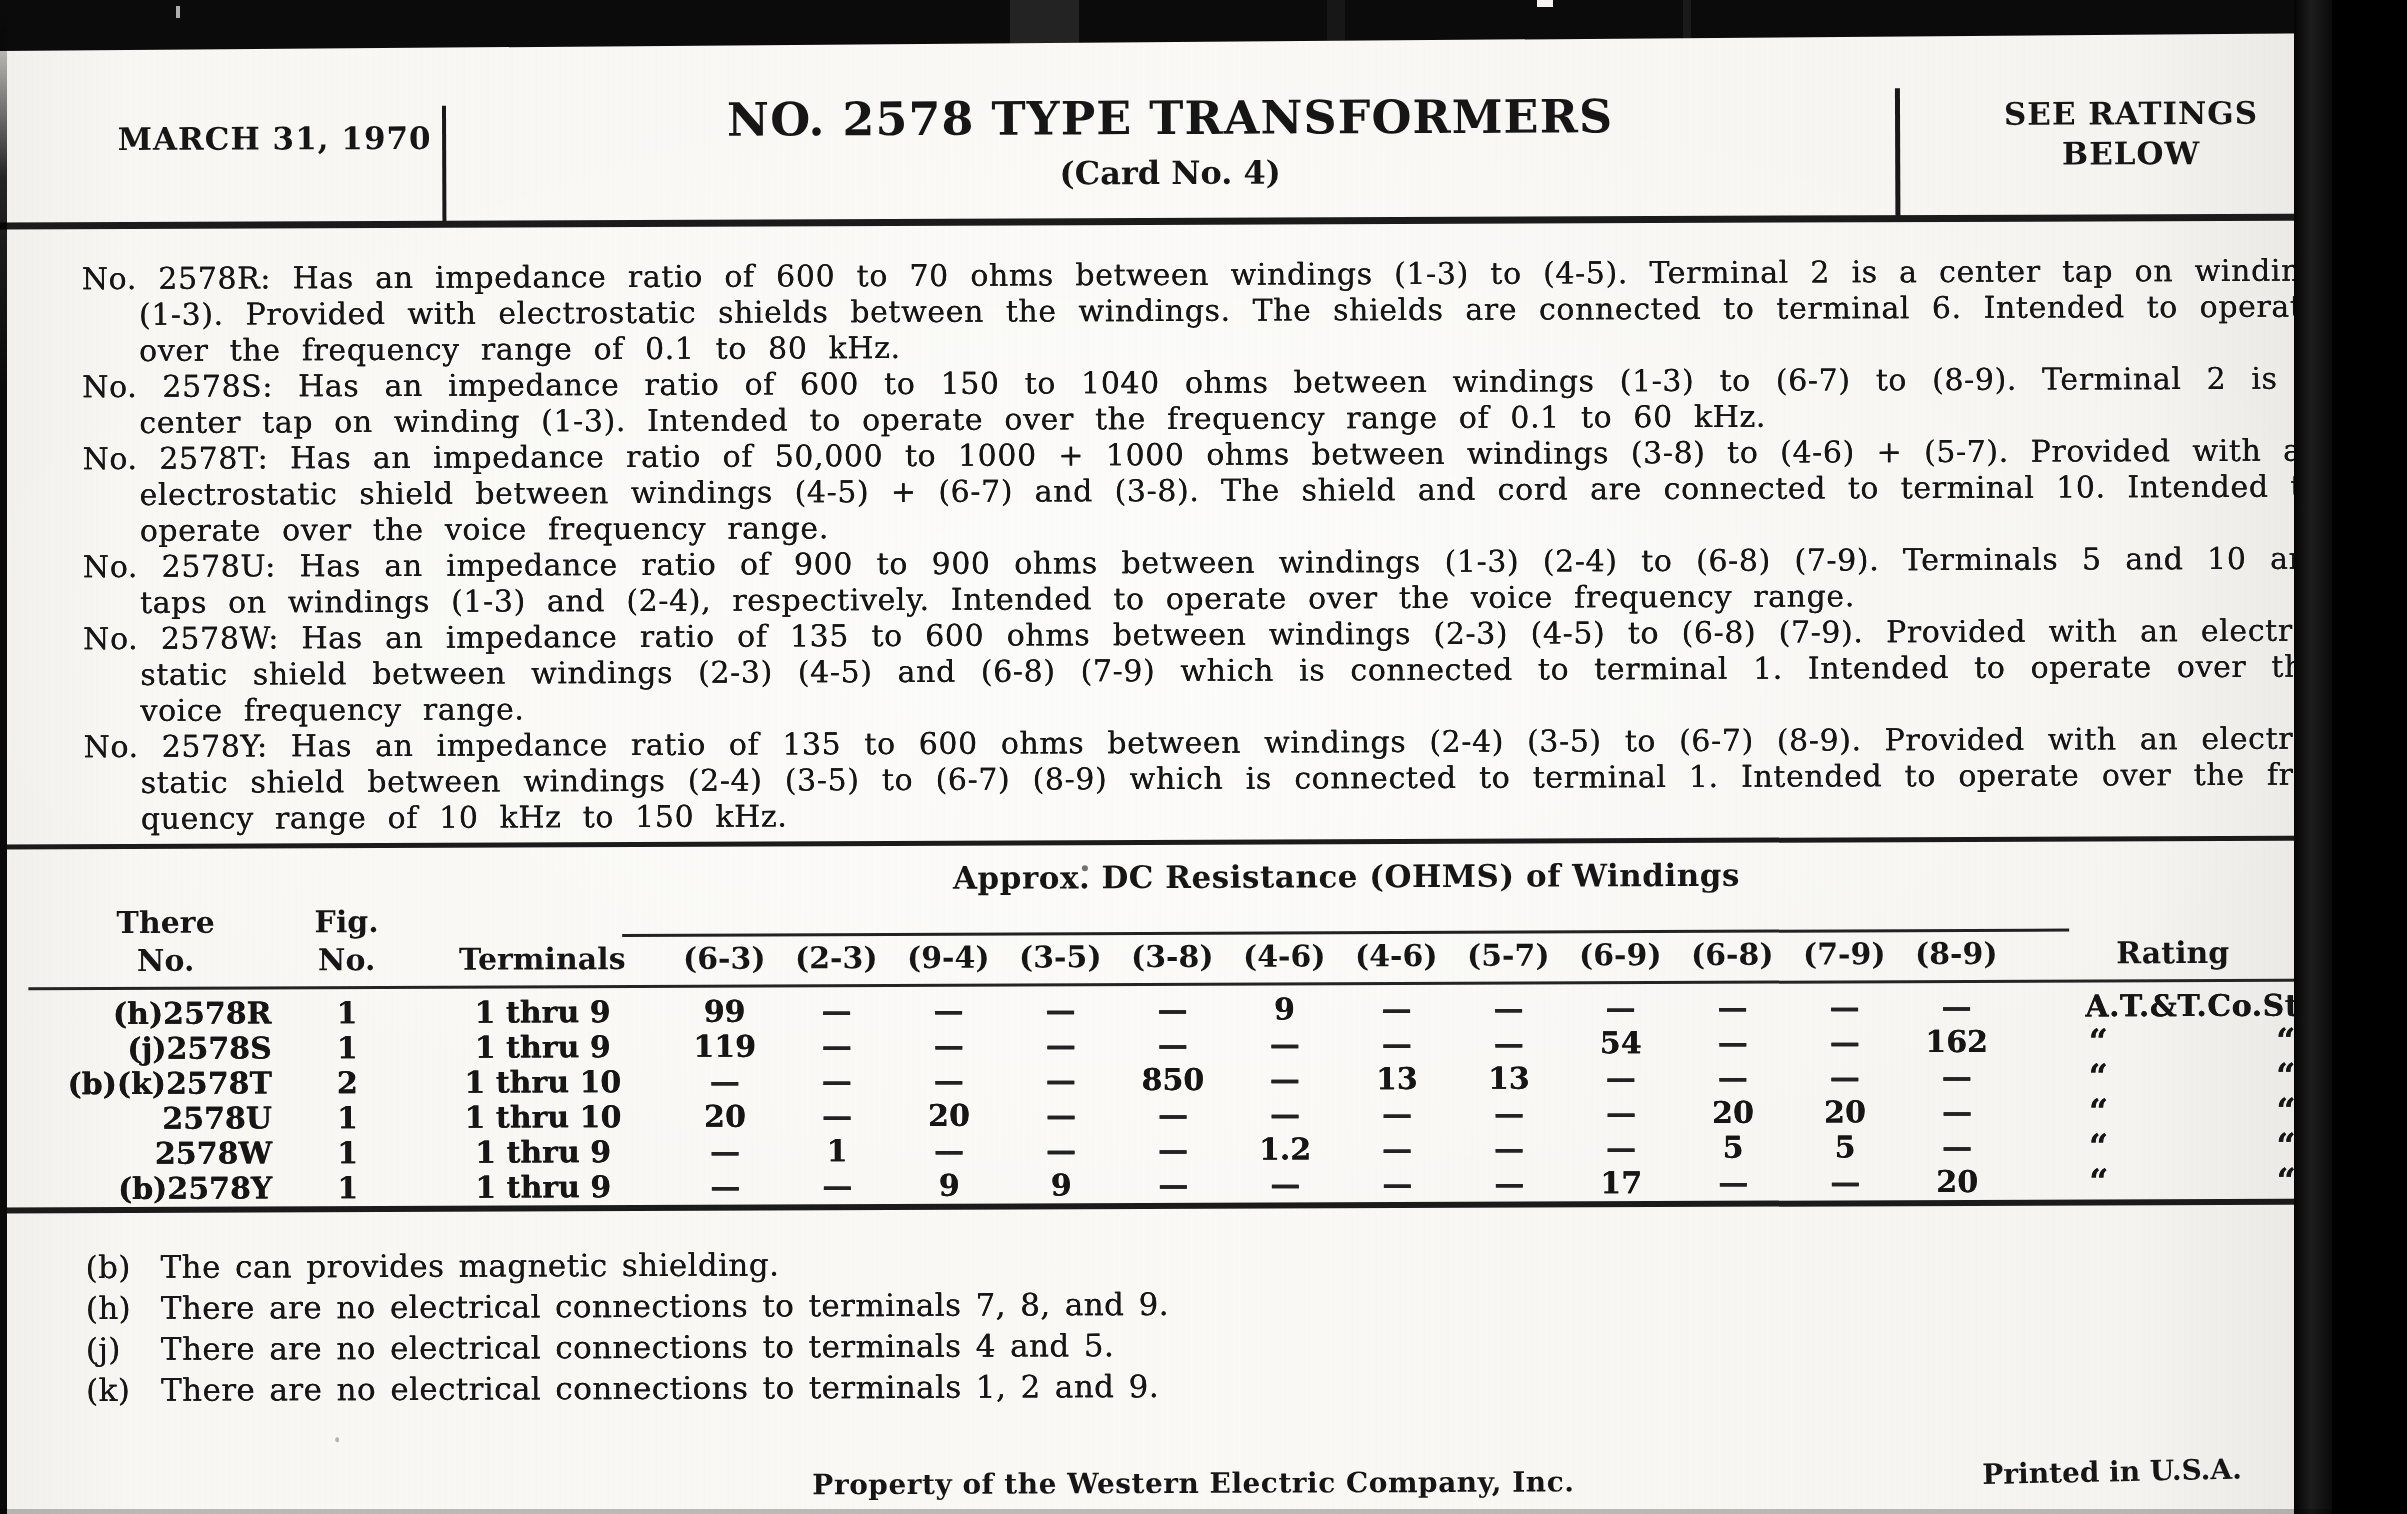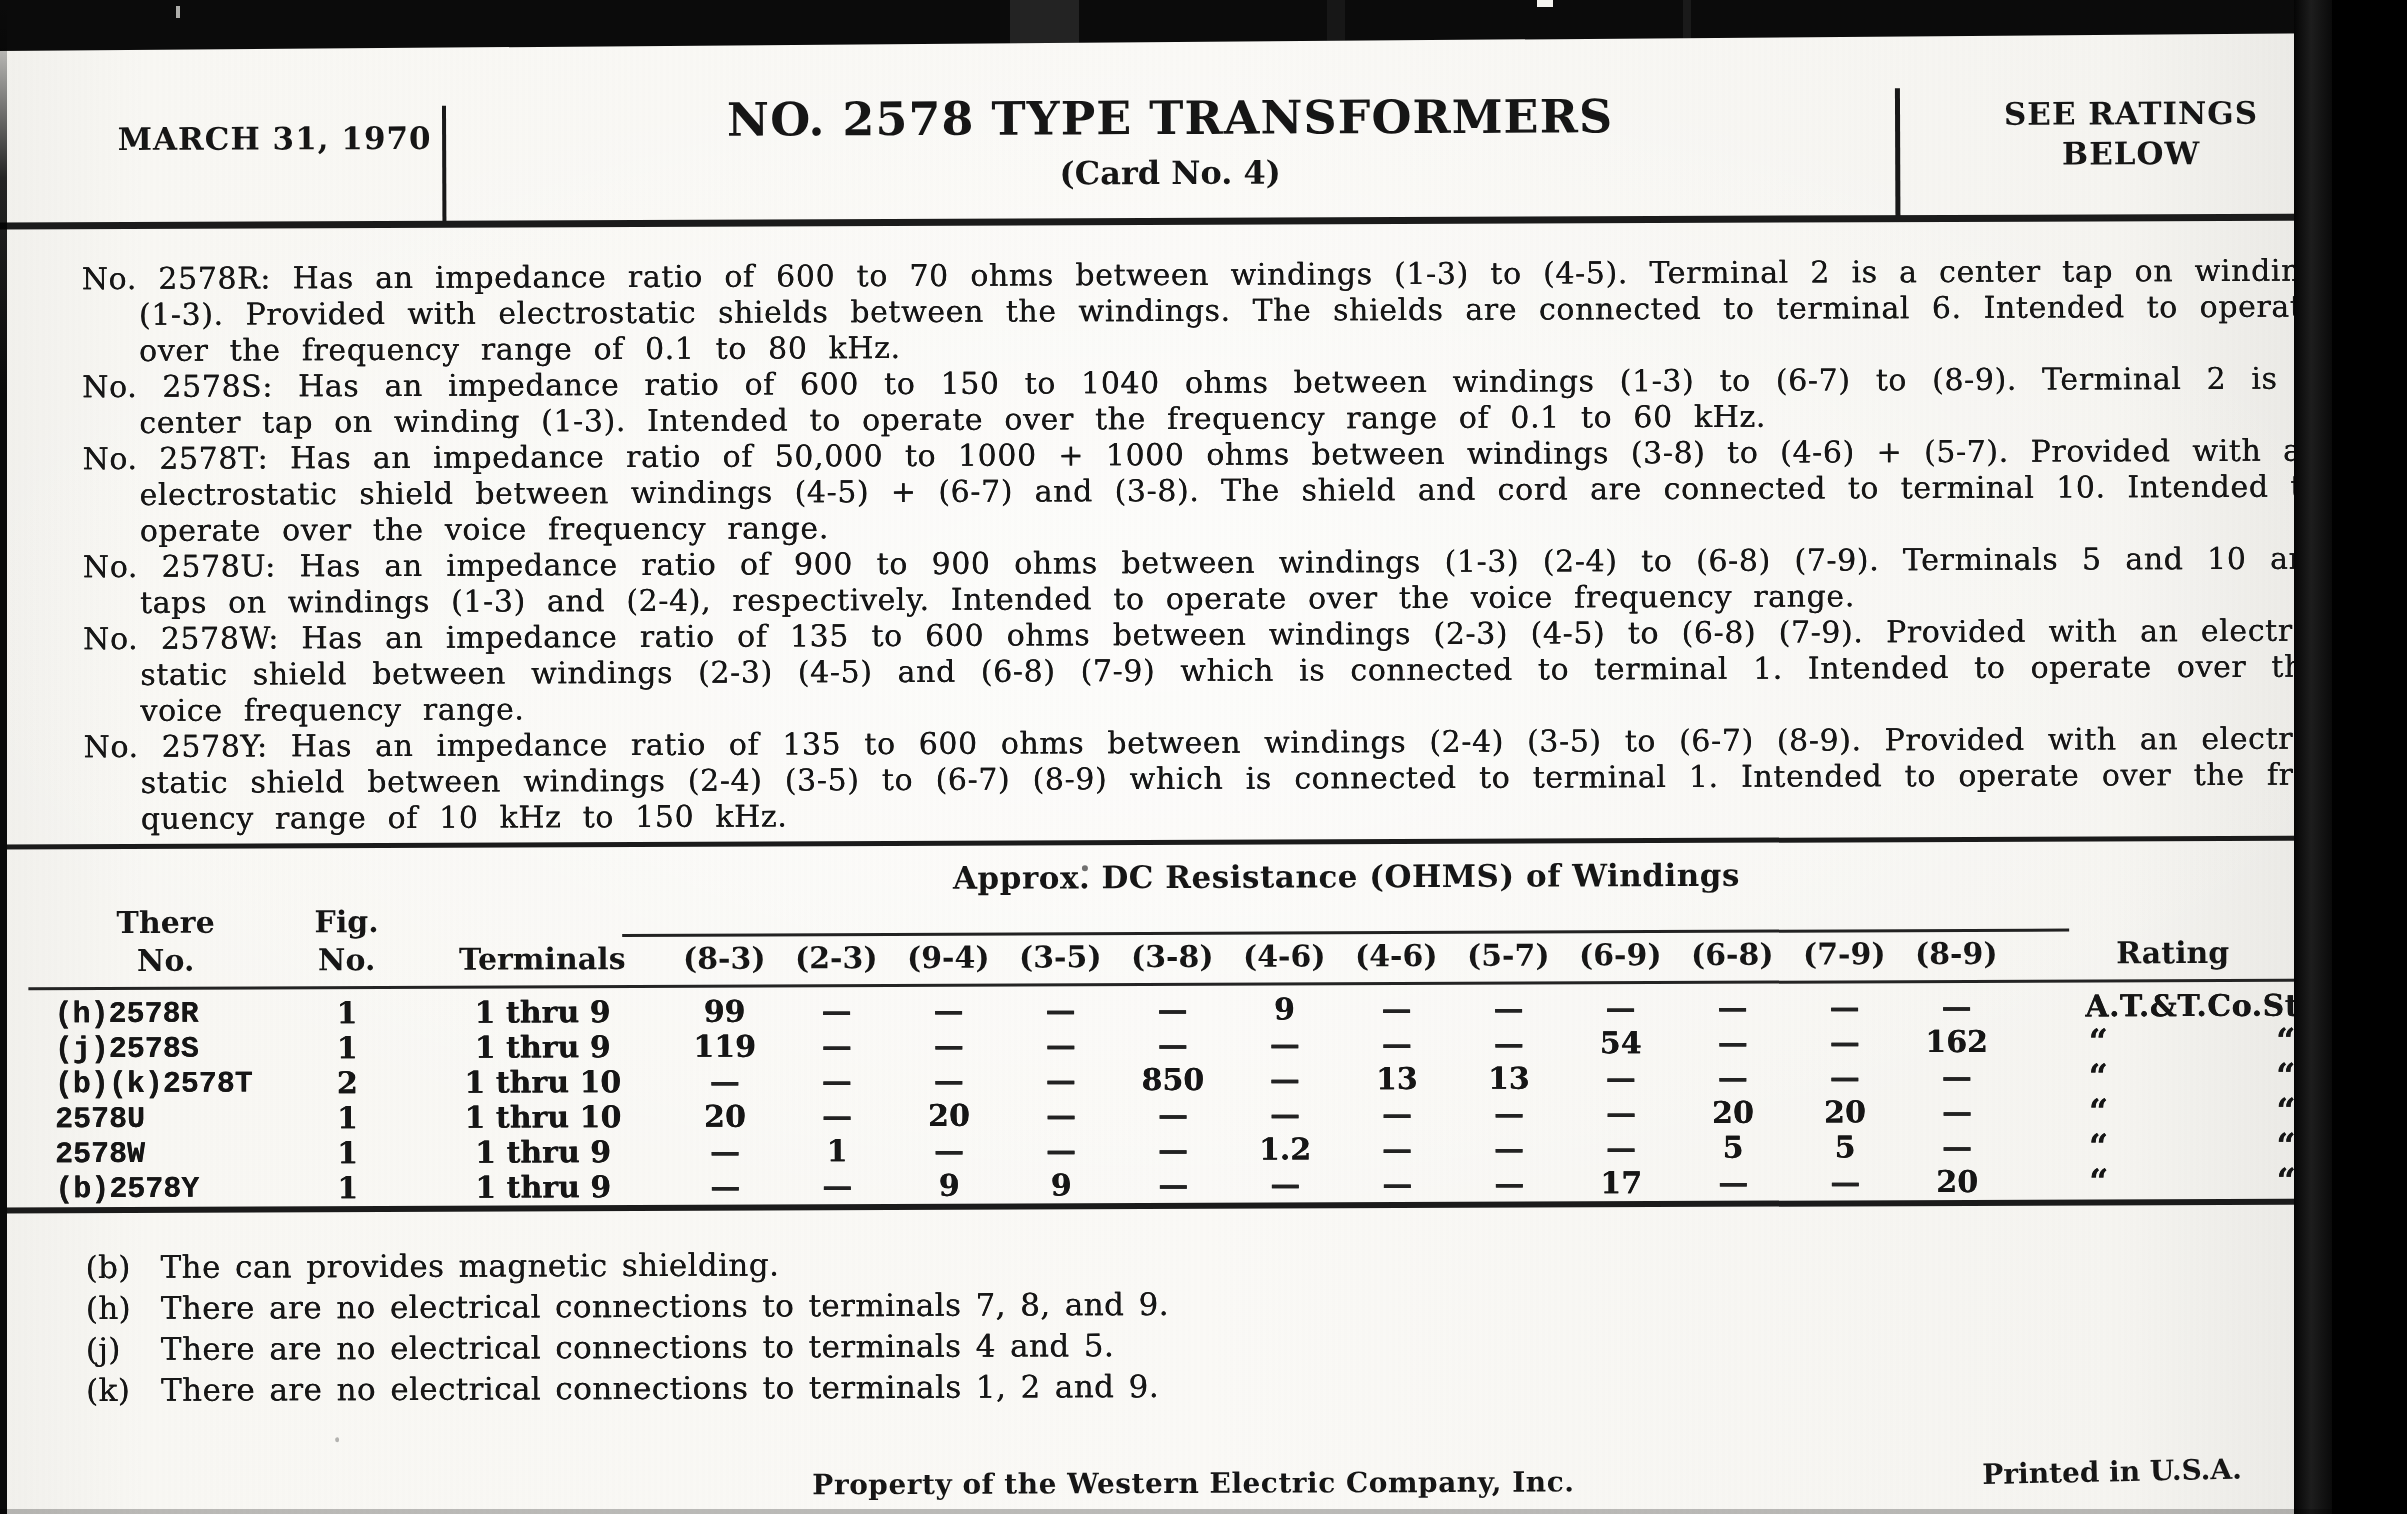--- a/index.html
+++ b/index.html
@@ -51,21 +51,21 @@
   .tbl-group-underline{position:absolute;left:622px;top:936px;width:1447px;height:3px;background:#222;}
   .tbl-head{position:absolute;left:54px;top:853px;width:2277px;height:131px;
          display:grid;grid-template-columns:223px 139px 252px repeat(12,112px) 321px;
          align-items:end;font-size:30px;font-weight:700;}
   .tbl-head .h{ text-align:center;line-height:38px;padding-bottom:4px;white-space:pre-line;}
   .thin-rule{position:absolute;left:28px;top:987px;width:2313px;height:3px;background:#242424;}
   .tbl-rows{position:absolute;left:54px;top:996px;width:2277px;
          display:grid;grid-template-columns:223px 139px 252px repeat(12,112px) 321px;
          grid-auto-rows:35px;font-size:30px;font-weight:700;align-items:center;
          text-shadow:0.3px 0 0 currentColor;}
-  .tbl-rows .code{padding-right:6px;font-family:Liberation Mono, monospace;}
+  .tbl-rows .code{text-align:right;padding-right:6px;}
   .tbl-rows .c{text-align:center;}
   .tbl-rows .rating{text-align:right;padding-right:2px;white-space:nowrap;letter-spacing:0.5px;}
   .tbl-rows .ditto{display:flex;justify-content:center;gap:168px;padding-left:40px;font-size:33px;}
   .dash{color:#222;}
 
   
   .notes{position:absolute;left:84px;top:1247px;font-size:31px;line-height:41px;
          letter-spacing:0.4px;word-spacing:4px;text-shadow:0.3px 0 0 currentColor;}
   .note-label{display:inline-block;width:75px;}
 
@@ -103,21 +103,21 @@
     <div class="hrule-heavy" style="left:0;top:844px;width:2370px;height:5px;"></div>
     <div class="tbl-group-title">Approx. DC Resistance (OHMS) of Windings</div>
     <div class="tbl-group-underline"></div>
 
     <div class="tbl-head">
       <div class="h">There
 No.</div>
       <div class="h">Fig.
 No.</div>
       <div class="h">Terminals</div>
-      <div class="h">(8-3)</div>
+      <div class="h">(6-3)</div>
       <div class="h">(2-3)</div>
       <div class="h">(9-4)</div>
       <div class="h">(3-5)</div>
       <div class="h">(3-8)</div>
       <div class="h">(4-6)</div>
       <div class="h">(4-6)</div>
       <div class="h">(5-7)</div>
       <div class="h">(6-9)</div>
       <div class="h">(6-8)</div>
       <div class="h">(7-9)</div>

